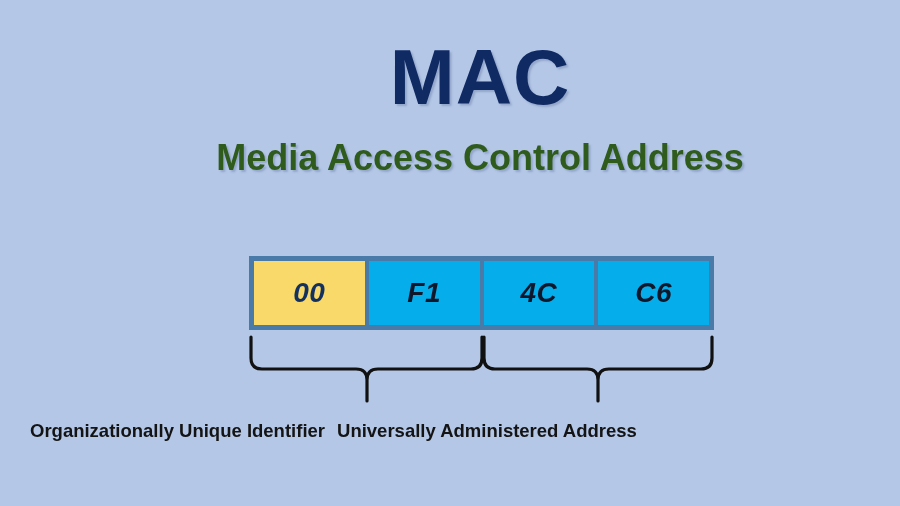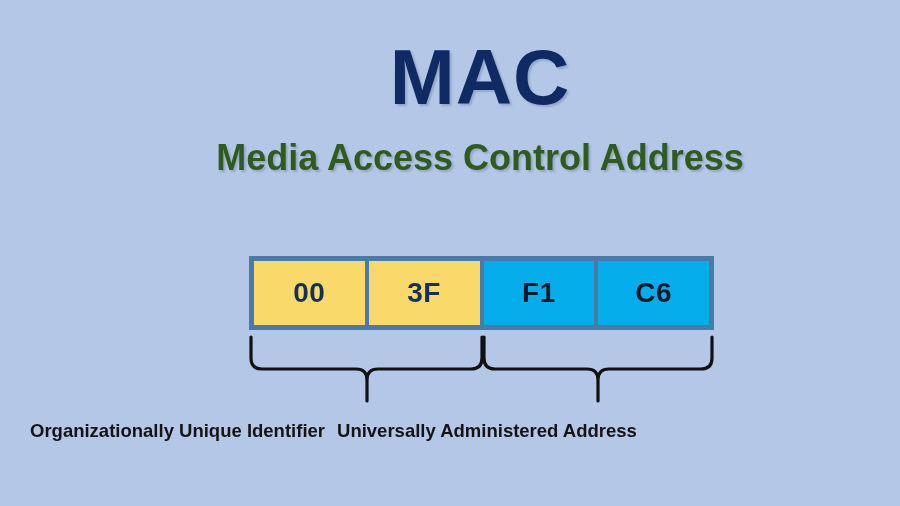--- a/index.html
+++ b/index.html
@@ -53,20 +53,21 @@
   .mac-table {
     position: absolute;
     left: 219px;
     top: 256px;
     width: 465px;
     height: 74px;
     box-sizing: border-box;
     display: flex;
     border: 3px solid #4a7ba8;
     background: #4a7ba8;
+    font-style: italic;
   }
   .mac-cell {
     flex: 1 1 0;
     box-sizing: border-box;
     border: 2px solid #4a7ba8;
     display: flex;
     align-items: center;
     justify-content: center;
     font-size: 28px;
     font-weight: bold;
@@ -114,22 +115,22 @@
 <body>
 
 <div class="stage">
 
   <div class="title-main">MAC</div>
 
   <div class="title-sub">Media Access Control Address</div>
 
   <div class="mac-table">
     <div class="mac-cell oui">00</div>
-    <div class="mac-cell oui">3F</div>
     <div class="mac-cell uaa">F1</div>
+    <div class="mac-cell uaa">4C</div>
     <div class="mac-cell uaa">C6</div>
   </div>
 
   <svg class="braces" viewBox="0 0 900 506">
 
     <path d="M 221 337
              L 221 358
              Q 221 369 232 369
              L 326 369
              Q 337 369 337 380

